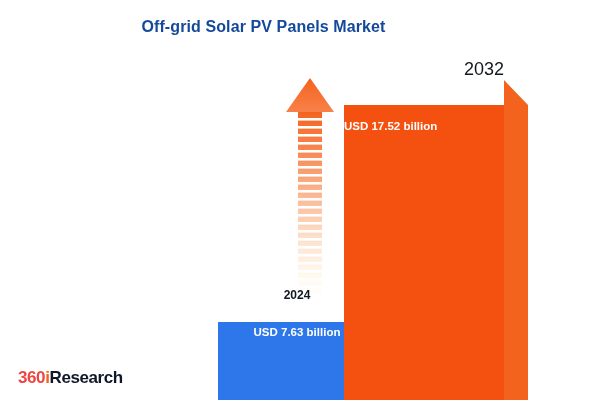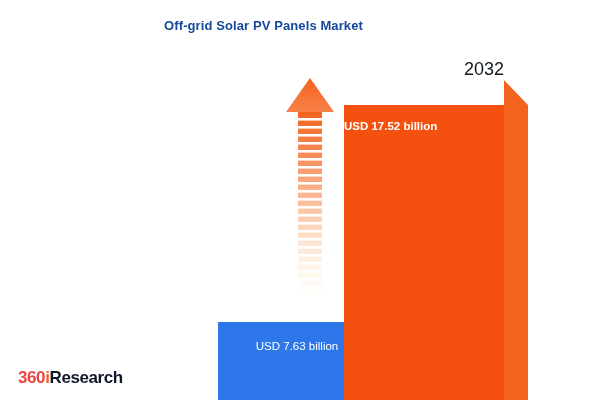--- a/index.html
+++ b/index.html
@@ -21,21 +21,21 @@
     overflow: hidden;
   }
 
   
   #chart-title {
     position: absolute;
     top: 18px;
     left: 0;
     width: 527px;
     text-align: center;
-    font-size: 13px;
+    font-size: 16px;
     font-weight: bold;
     color: #14489b;
     letter-spacing: 0.1px;
   }
 
   
   #annotation {
     position: absolute;
     left: 8px;
     top: 165px;
@@ -113,23 +113,23 @@
     width: 18px;
     height: 78px;
     background: #1452c8;
   }
   #bar-2024 .bar-value {
     position: absolute;
     left: 0;
     top: 14px;
     width: 158px;
     text-align: center;
-    padding-top: 18px;
+    padding-top: 4px;
     font-size: 11.5px;
-    font-weight: normal;
+    font-weight: bold;
     color: #ffffff;
     box-sizing: border-box;
   }
   #label-2024 {
     position: absolute;
     left: 218px;
     top: 288px;
     width: 158px;
     text-align: center;
     font-size: 12px;
@@ -247,20 +247,21 @@
       <rect x="14" y="168" width="24" height="2.6"></rect>
       <rect x="14" y="176" width="24" height="2.6"></rect>
       <rect x="14" y="184" width="24" height="2.6"></rect>
       <rect x="14" y="192" width="24" height="2.6"></rect>
       <rect x="14" y="200" width="24" height="2.6"></rect>
       <rect x="14" y="208" width="24" height="2.6"></rect>
       <rect x="14" y="216" width="24" height="2.6"></rect>
     </g>
   </svg>
 
+  <div id="label-2024">2024</div>
   <div id="bar-2024" class="bar-wrap">
     <div class="side"></div>
     <div class="side-body"></div>
     <div class="face"></div>
     <div class="bar-value">USD 7.63 billion</div>
   </div>
 
   <div id="label-2032">2032</div>
   <div id="bar-2032" class="bar-wrap">
     <div class="side"></div>

